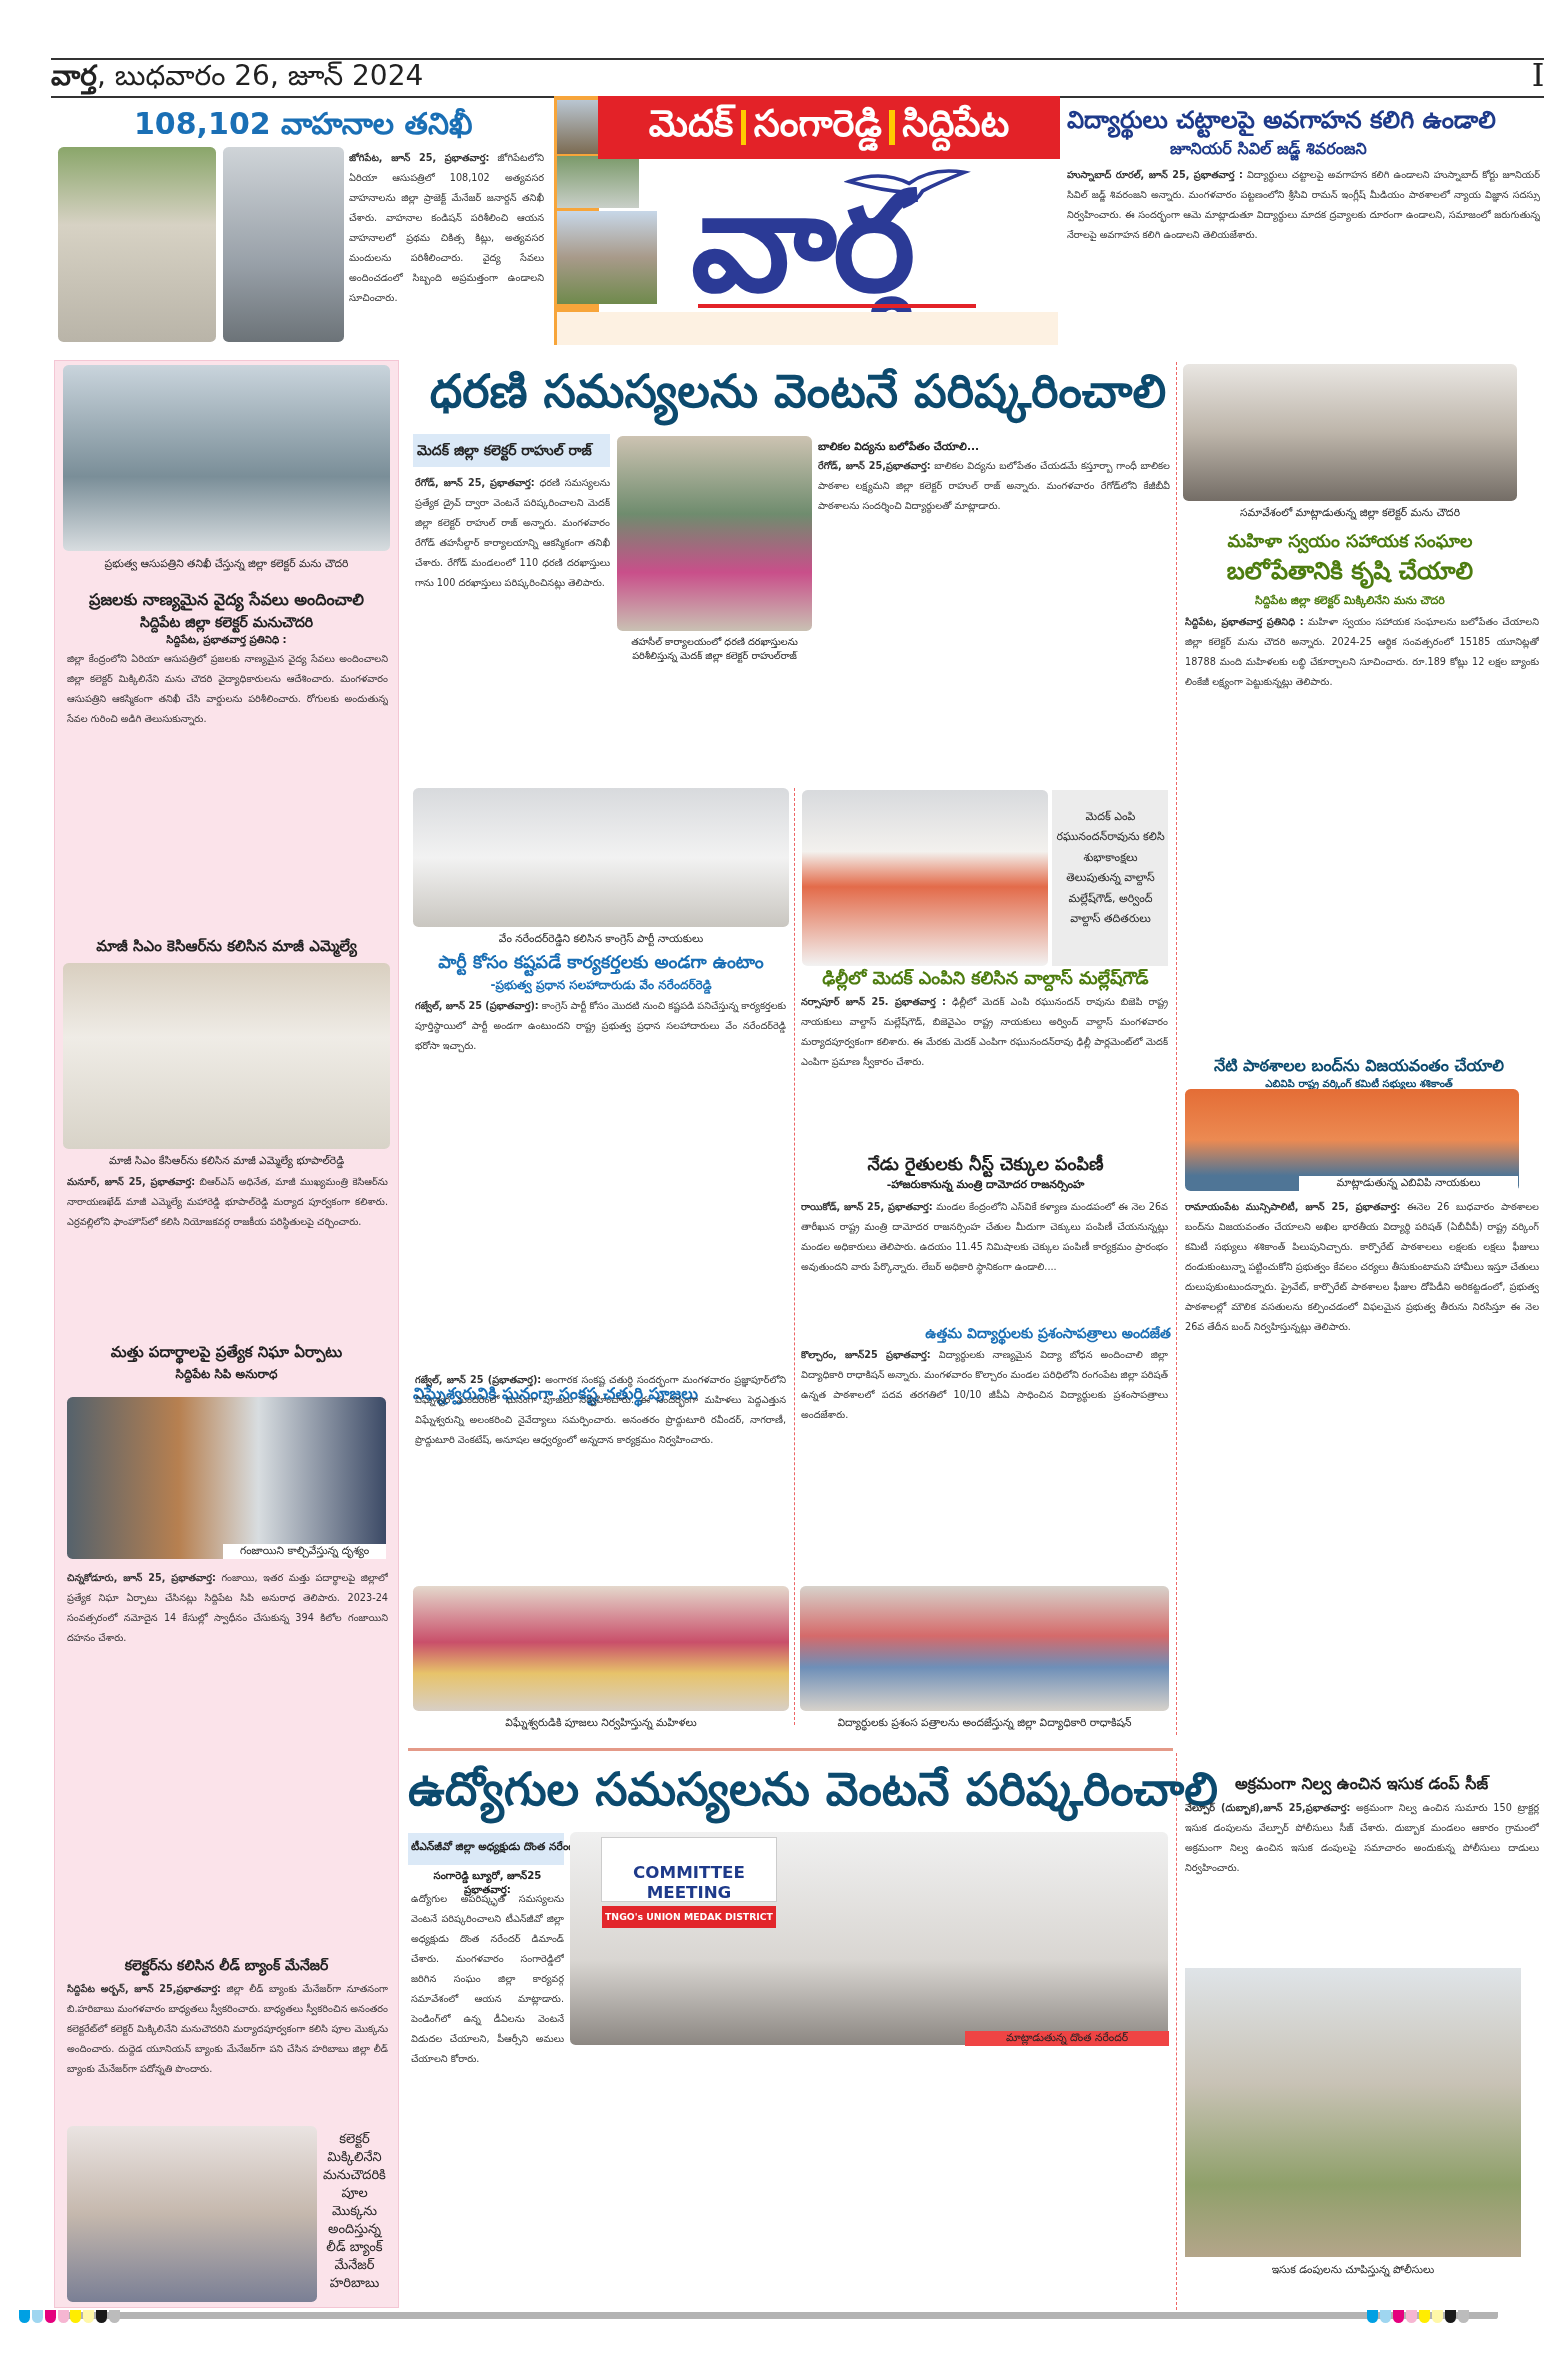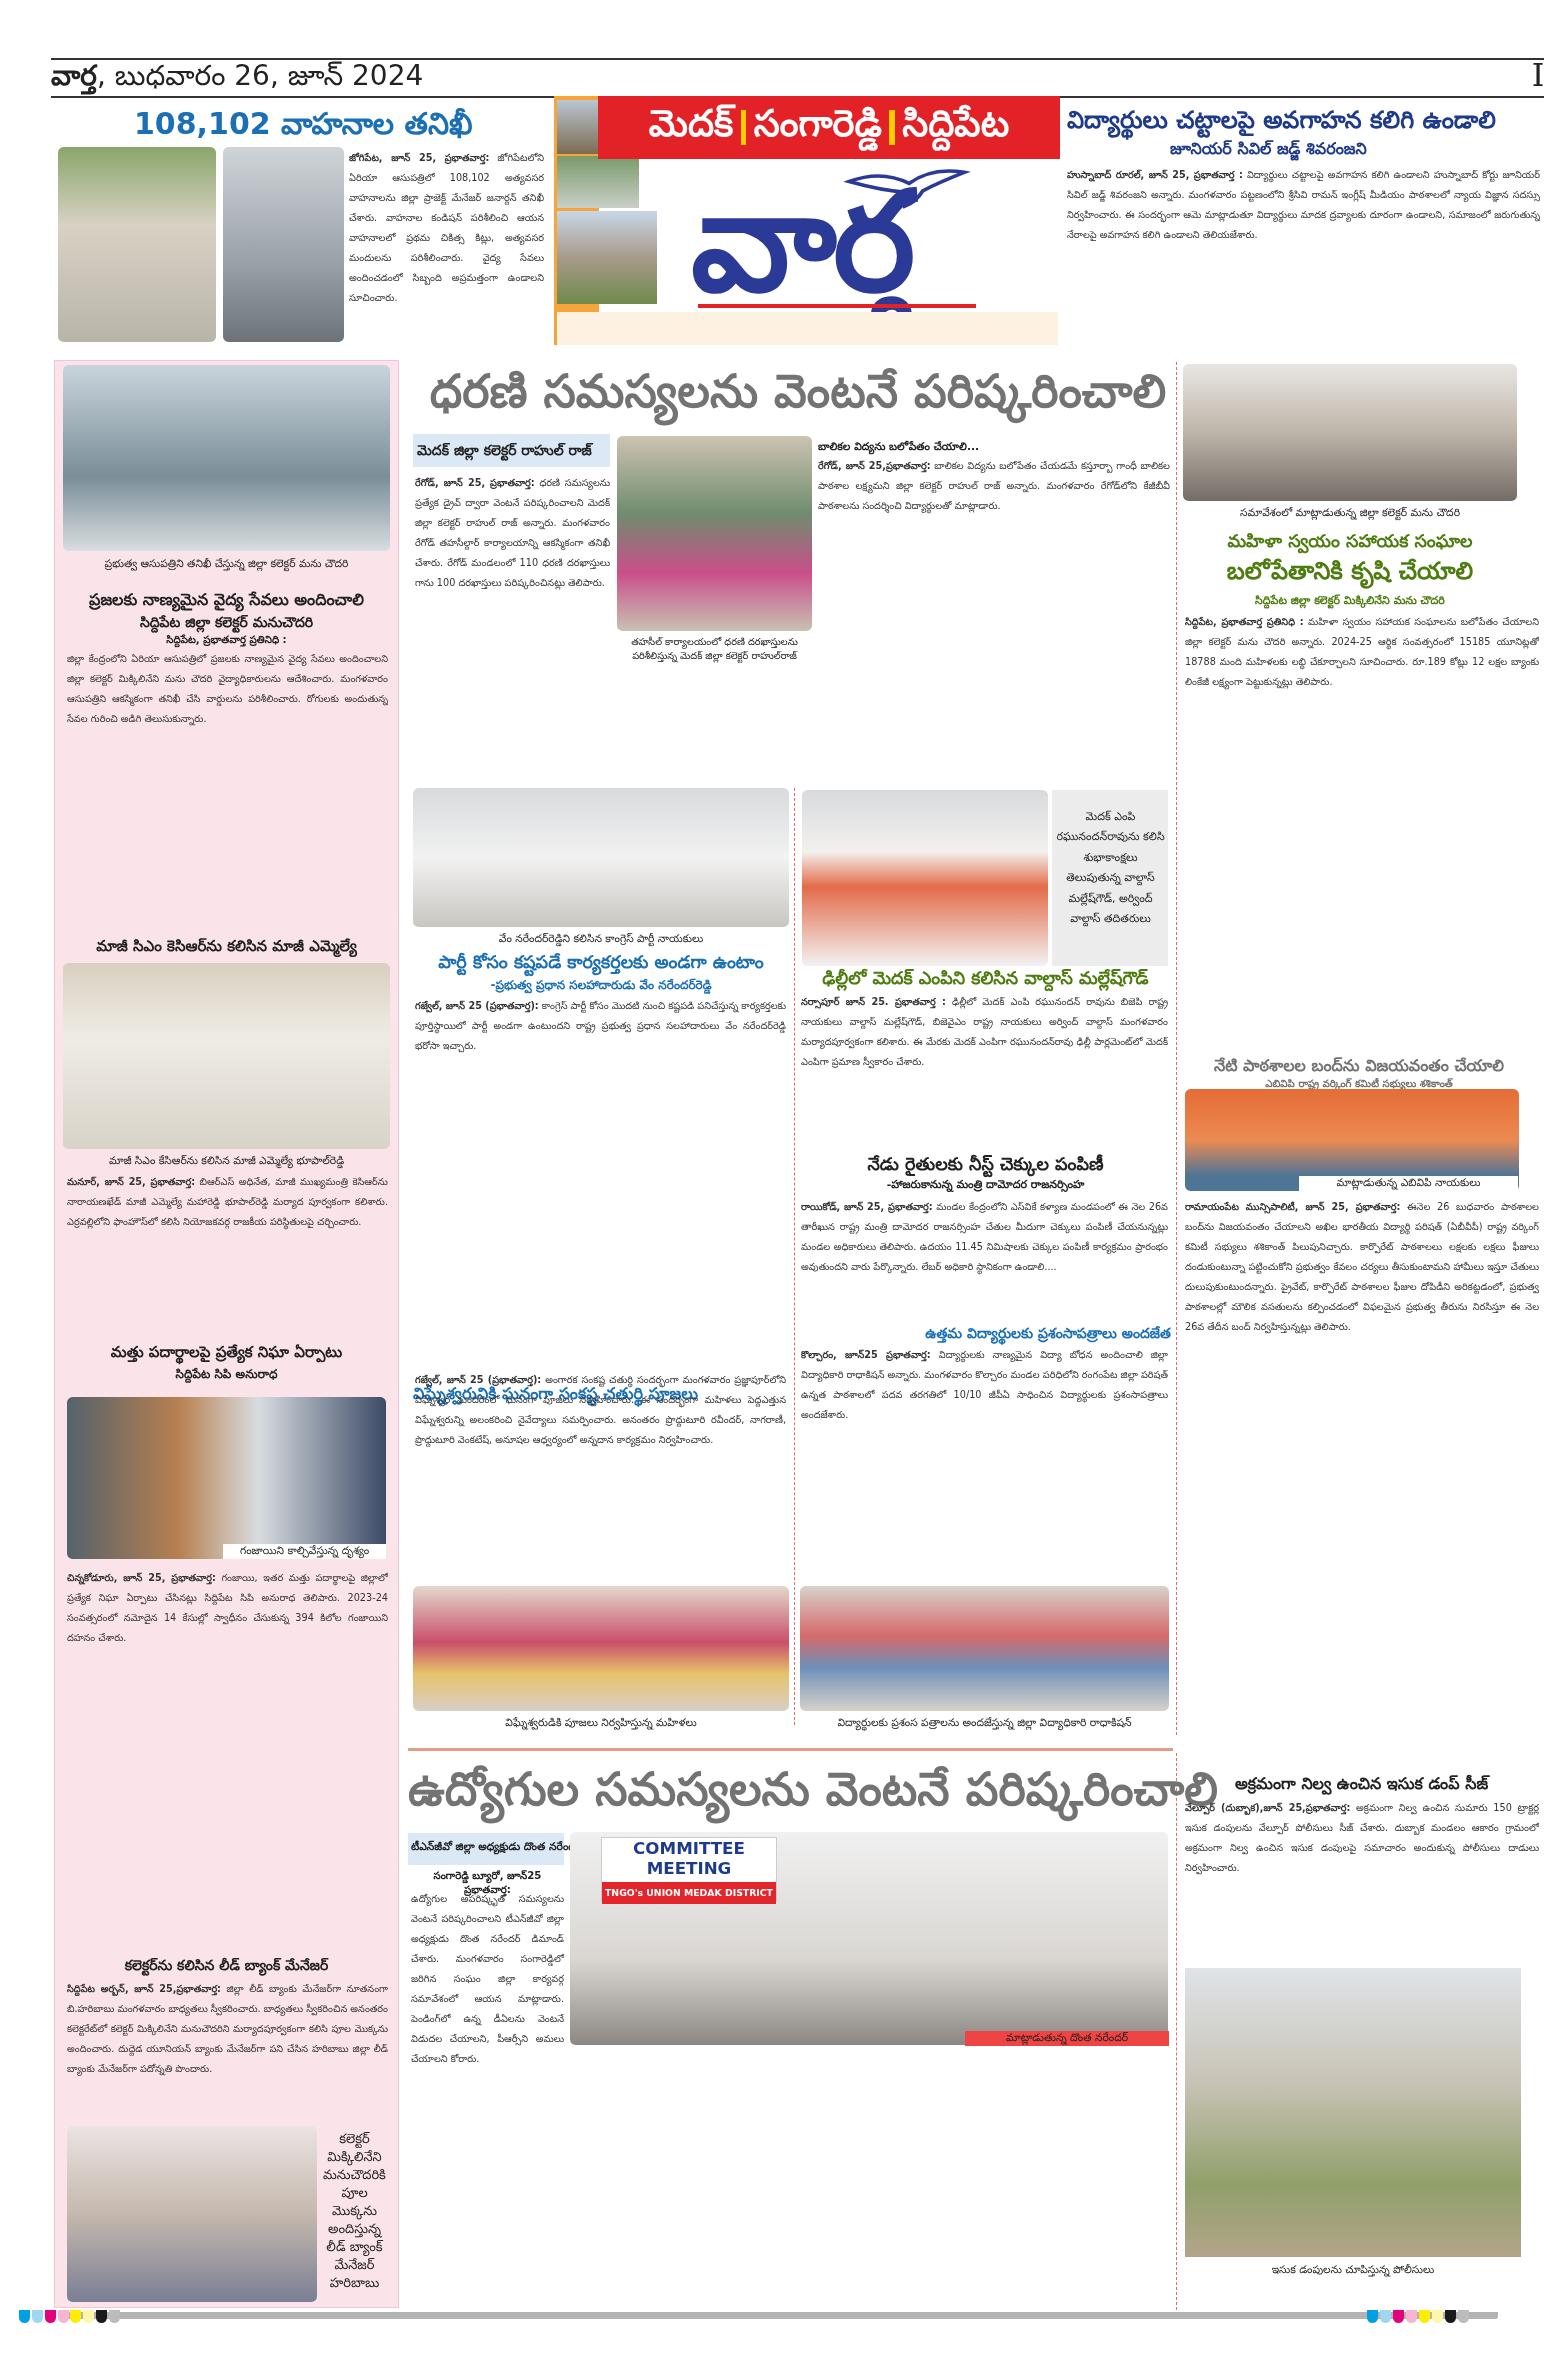--- a/index.html
+++ b/index.html
@@ -3,21 +3,21 @@
 <meta charset="utf-8">
 <style>
   * { box-sizing: border-box; margin: 0; padding: 0; }
   body { width: 1561px; height: 2375px; background: #fff; font-family: "DejaVu Sans", sans-serif; color: #222; position: relative; overflow: hidden; }
   .abs { position: absolute; }
   .rule { position: absolute; height: 1.9px; background: #333; }
   .dateline { left: 51px; top: 59px; font-size: 28px; color: #222; }
   .dateline b { font-weight: bold; }
   .pagenum { right: 16.7px; top: 56px; font-size: 32px; font-family: "DejaVu Serif", serif; }
   .hd-blue { color: #1a6fb5; font-weight: bold; }
-  .hd-red { color: #737373; font-weight: bold; }
+  .hd-red { color: #0c4a6e; font-weight: bold; }
   .hd-purple { color: #4d7c0f; font-weight: bold; }
   .hd-navy { color: #1e3a8a; font-weight: bold; }
   .hd-dark { color: #222; font-weight: bold; }
   .body-text { font-size: 9.7px; line-height: 20px; color: #333; text-align: justify; overflow: hidden; }
   .photo { position: absolute; border-radius: 5.6px; overflow: hidden; }
   .caption { font-size: 10.7px; color: #222; text-align: center; }
   .pinkbox { position: absolute; background: #fbe3ea; border: 0.9px solid #f4c6d4; }
   .bluebox { position: absolute; background: #dbe9f7; }
   .dashv { position: absolute; width: 0; border-left: 1.9px dashed #e66; }
   .masthead-red { position: absolute; left: 598px; top: 96px; width: 462px; height: 63px; background: #e32228; color: #fff; font-size: 37px; font-weight: bold; display:flex; align-items:center; justify-content:center; gap:7.4px; }
@@ -185,21 +185,21 @@
 </div>
 
 <div class="abs" style="left:408px;top:1748px;width:765px;height:2.8px;background:#e49a88;"></div>
 <div class="abs hd-red" style="left:408px;top:1762px;width:765px;text-align:center;font-size:46px;white-space:nowrap;">ఉద్యోగుల సమస్యలను వెంటనే పరిష్కరించాలి</div>
 <div class="bluebox" style="left:408px;top:1833px;width:156px;height:32px;"></div>
 <div class="abs hd-dark" style="left:411px;top:1840px;font-size:10.7px;white-space:nowrap;">టీఎన్‌జీవో జిల్లా అధ్యక్షుడు దొంత నరేందర్</div>
 <div class="abs hd-dark" style="left:411px;top:1870px;width:153px;text-align:center;font-size:10.2px;">సంగారెడ్డి బ్యూరో, జూన్25 ప్రభాతవార్త:</div>
 <div class="abs body-text" style="left:411px;top:1889px;width:153px;height:417px;">ఉద్యోగుల అపరిష్కృత సమస్యలను వెంటనే పరిష్కరించాలని టీఎన్‌జీవో జిల్లా అధ్యక్షుడు దొంత నరేందర్ డిమాండ్ చేశారు. మంగళవారం సంగారెడ్డిలో జరిగిన సంఘం జిల్లా కార్యవర్గ సమావేశంలో ఆయన మాట్లాడారు. పెండింగ్‌లో ఉన్న డీఏలను వెంటనే విడుదల చేయాలని, పీఆర్సీని అమలు చేయాలని కోరారు.</div>
 <div class="photo" style="left:570px;top:1832px;width:598px;height:213px;background:linear-gradient(180deg,#f0f0f0,#d9d6d2 60%,#8c8782);"></div>
 <div class="abs" style="left:601px;top:1837px;width:176px;height:65px;background:#fff;border:1.9px solid #ccc;">
-  <div class="hd-navy" style="font-size:16.7px;text-align:center;padding-top:0;font-family:'DejaVu Sans',sans-serif;">COMMITTEE MEETING</div>
+  <div class="hd-navy" style="font-size:16.7px;text-align:center;padding-top:0;font-family:'DejaVu Sans',sans-serif;margin-top:24px;">COMMITTEE MEETING</div>
   <div style="margin-top:3.7px;background:#e2262b;color:#fff;font-size:9.3px;font-weight:bold;text-align:center;padding:5.6px 0;">TNGO's UNION MEDAK DISTRICT</div>
 </div>
 <div class="abs caption" style="left:965px;top:2031px;width:204px;background:#ef4444;">మాట్లాడుతున్న దొంత నరేందర్</div>
 <div class="abs body-text" style="left:570px;top:2052px;width:598px;height:255px;column-count:2;column-gap:11px;"></div>
 
 <div class="abs hd-dark" style="left:1183px;top:1774px;width:357px;text-align:center;font-size:16px;">అక్రమంగా నిల్వ ఉంచిన ఇసుక డంప్ సీజ్</div>
 <div class="abs body-text" style="left:1185px;top:1798px;width:354px;height:165px;">
   <b>వేల్పూర్ (దుబ్బాక),జూన్ 25,ప్రభాతవార్త:</b>
   <span>అక్రమంగా నిల్వ ఉంచిన సుమారు 150 ట్రాక్టర్ల ఇసుక డంపులను వేల్పూర్ పోలీసులు సీజ్ చేశారు. దుబ్బాక మండలం ఆకారం గ్రామంలో అక్రమంగా నిల్వ ఉంచిన ఇసుక డంపులపై సమాచారం అందుకున్న పోలీసులు దాడులు నిర్వహించారు.</span>
 </div>

